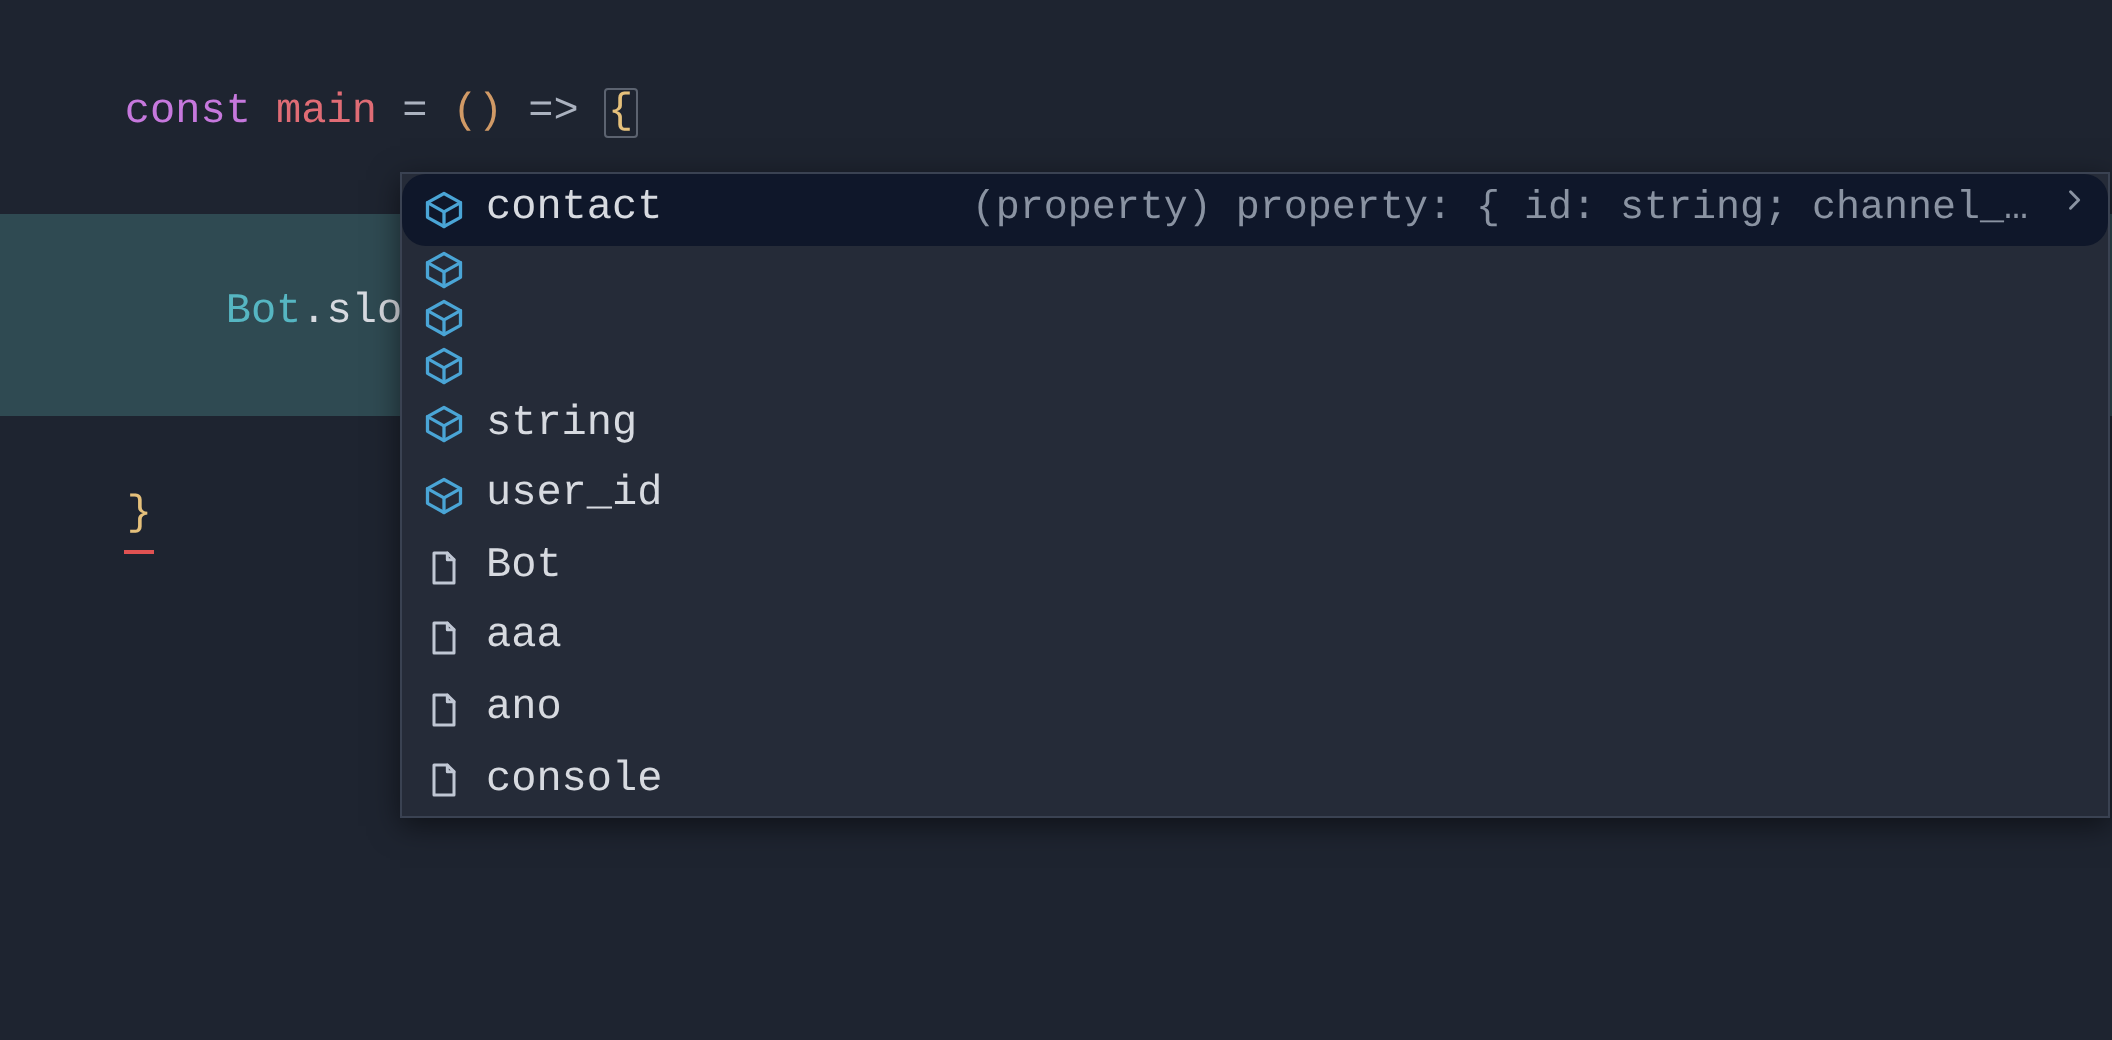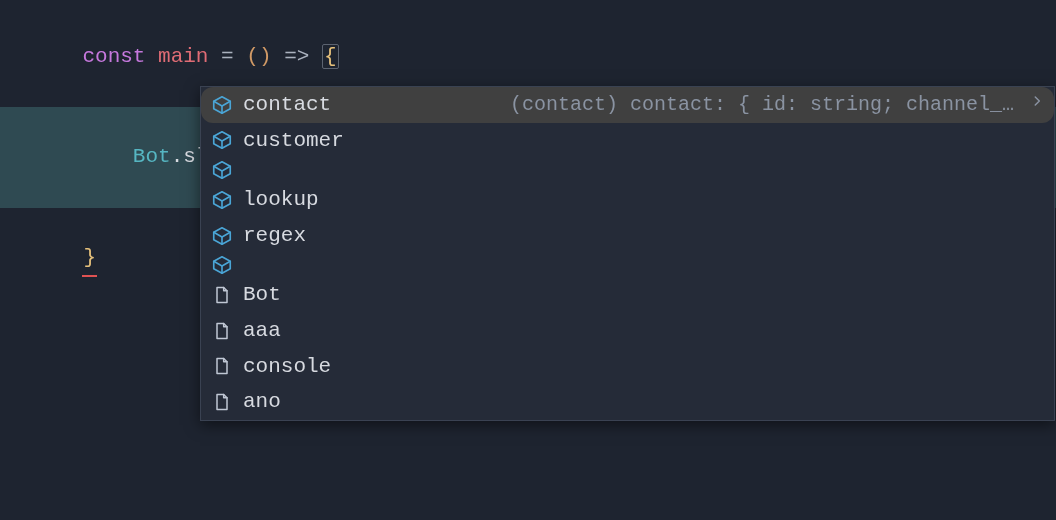--- a/index.html
+++ b/index.html
@@ -11,21 +11,21 @@
     font-family: "SFMono-Regular", Consolas, "Liberation Mono", Menlo, monospace;
     font-size: 21px;
     line-height: 1.6;
     color: #d7dae0;
   }
   .editor {
     position: relative;
     padding: 6px 0 0 0;
   }
   .code-line {
-    padding: 0 32px;
+    padding: 0 12px;
     white-space: pre;
     position: relative;
   }
   .code-line.highlighted {
     background: #2f4a52;
   }
   .tok-keyword { color: #c678dd; }
   .tok-ident { color: #e06c75; }
   .tok-op { color: #abb2bf; }
   .tok-paren { color: #d19a66; }
@@ -60,21 +60,21 @@
     font-size: 21px;
   }
   .completion-row {
     display: flex;
     align-items: center;
     padding: 1px 10px;
     gap: 10px;
     cursor: pointer;
   }
   .completion-row.selected {
-    background: #404040;
+    background: #0f172a;
     border-radius: 12px;
   }
   .completion-label {
     color: #d7dae0;
     flex: 0 0 auto;
   }
   .completion-detail {
     margin-left: auto;
     color: #8a93a2;
     font-size: 20px;
@@ -117,72 +117,71 @@
   <div class="completion" id="completion">
       <div class="completion-row selected">
         <span class="ico">
           <svg width="22" height="22" viewBox="0 0 24 24" fill="none" stroke="#4aa5d6" stroke-width="1.8" stroke-linejoin="round" stroke-linecap="round">
             <polygon points="12,3 21,8 21,16 12,21 3,16 3,8"></polygon>
             <polyline points="3,8 12,13 21,8"></polyline>
             <line x1="12" y1="13" x2="12" y2="21"></line>
           </svg>
         </span>
         <span class="completion-label">contact</span>
-        <span class="completion-detail">(contact) contact: { id: string; channel_…</span>
+        <span class="completion-detail">(property) property: { id: string; channel_…</span>
         <span class="chevron"><svg width="14" height="18" viewBox="0 0 24 24" fill="none" stroke="#8a93a2" stroke-width="2.5" stroke-linecap="round" stroke-linejoin="round">
             <polyline points="9,5 16,12 9,19"></polyline>
           </svg></span>
       </div>
       <div class="completion-row">
         <span class="ico">
           <svg width="22" height="22" viewBox="0 0 24 24" fill="none" stroke="#4aa5d6" stroke-width="1.8" stroke-linejoin="round" stroke-linecap="round">
             <polygon points="12,3 21,8 21,16 12,21 3,16 3,8"></polygon>
             <polyline points="3,8 12,13 21,8"></polyline>
             <line x1="12" y1="13" x2="12" y2="21"></line>
           </svg>
         </span>
-        <span class="completion-label">customer</span>
-      </div>
-      <div class="completion-row">
-        <span class="ico">
-          <svg width="22" height="22" viewBox="0 0 24 24" fill="none" stroke="#4aa5d6" stroke-width="1.8" stroke-linejoin="round" stroke-linecap="round">
-            <polygon points="12,3 21,8 21,16 12,21 3,16 3,8"></polygon>
-            <polyline points="3,8 12,13 21,8"></polyline>
-            <line x1="12" y1="13" x2="12" y2="21"></line>
-          </svg>
-        </span>
-      </div>
-      <div class="completion-row">
-        <span class="ico">
-          <svg width="22" height="22" viewBox="0 0 24 24" fill="none" stroke="#4aa5d6" stroke-width="1.8" stroke-linejoin="round" stroke-linecap="round">
-            <polygon points="12,3 21,8 21,16 12,21 3,16 3,8"></polygon>
-            <polyline points="3,8 12,13 21,8"></polyline>
-            <line x1="12" y1="13" x2="12" y2="21"></line>
-          </svg>
-        </span>
-        <span class="completion-label">lookup</span>
-      </div>
-      <div class="completion-row">
-        <span class="ico">
-          <svg width="22" height="22" viewBox="0 0 24 24" fill="none" stroke="#4aa5d6" stroke-width="1.8" stroke-linejoin="round" stroke-linecap="round">
-            <polygon points="12,3 21,8 21,16 12,21 3,16 3,8"></polygon>
-            <polyline points="3,8 12,13 21,8"></polyline>
-            <line x1="12" y1="13" x2="12" y2="21"></line>
-          </svg>
-        </span>
-        <span class="completion-label">regex</span>
-      </div>
-      <div class="completion-row">
-        <span class="ico">
-          <svg width="22" height="22" viewBox="0 0 24 24" fill="none" stroke="#4aa5d6" stroke-width="1.8" stroke-linejoin="round" stroke-linecap="round">
-            <polygon points="12,3 21,8 21,16 12,21 3,16 3,8"></polygon>
-            <polyline points="3,8 12,13 21,8"></polyline>
-            <line x1="12" y1="13" x2="12" y2="21"></line>
-          </svg>
-        </span>
+      </div>
+      <div class="completion-row">
+        <span class="ico">
+          <svg width="22" height="22" viewBox="0 0 24 24" fill="none" stroke="#4aa5d6" stroke-width="1.8" stroke-linejoin="round" stroke-linecap="round">
+            <polygon points="12,3 21,8 21,16 12,21 3,16 3,8"></polygon>
+            <polyline points="3,8 12,13 21,8"></polyline>
+            <line x1="12" y1="13" x2="12" y2="21"></line>
+          </svg>
+        </span>
+      </div>
+      <div class="completion-row">
+        <span class="ico">
+          <svg width="22" height="22" viewBox="0 0 24 24" fill="none" stroke="#4aa5d6" stroke-width="1.8" stroke-linejoin="round" stroke-linecap="round">
+            <polygon points="12,3 21,8 21,16 12,21 3,16 3,8"></polygon>
+            <polyline points="3,8 12,13 21,8"></polyline>
+            <line x1="12" y1="13" x2="12" y2="21"></line>
+          </svg>
+        </span>
+      </div>
+      <div class="completion-row">
+        <span class="ico">
+          <svg width="22" height="22" viewBox="0 0 24 24" fill="none" stroke="#4aa5d6" stroke-width="1.8" stroke-linejoin="round" stroke-linecap="round">
+            <polygon points="12,3 21,8 21,16 12,21 3,16 3,8"></polygon>
+            <polyline points="3,8 12,13 21,8"></polyline>
+            <line x1="12" y1="13" x2="12" y2="21"></line>
+          </svg>
+        </span>
+        <span class="completion-label">string</span>
+      </div>
+      <div class="completion-row">
+        <span class="ico">
+          <svg width="22" height="22" viewBox="0 0 24 24" fill="none" stroke="#4aa5d6" stroke-width="1.8" stroke-linejoin="round" stroke-linecap="round">
+            <polygon points="12,3 21,8 21,16 12,21 3,16 3,8"></polygon>
+            <polyline points="3,8 12,13 21,8"></polyline>
+            <line x1="12" y1="13" x2="12" y2="21"></line>
+          </svg>
+        </span>
+        <span class="completion-label">user_id</span>
       </div>
       <div class="completion-row">
         <span class="ico">
           <svg width="20" height="22" viewBox="0 0 24 24" fill="none" stroke="#c0c7d4" stroke-width="1.8" stroke-linejoin="round" stroke-linecap="round">
             <path d="M6 3h8l4 4v14H6z"></path>
             <polyline points="14,3 14,7 18,7"></polyline>
           </svg>
         </span>
         <span class="completion-label">Bot</span>
       </div>
@@ -195,26 +194,26 @@
         </span>
         <span class="completion-label">aaa</span>
       </div>
       <div class="completion-row">
         <span class="ico">
           <svg width="20" height="22" viewBox="0 0 24 24" fill="none" stroke="#c0c7d4" stroke-width="1.8" stroke-linejoin="round" stroke-linecap="round">
             <path d="M6 3h8l4 4v14H6z"></path>
             <polyline points="14,3 14,7 18,7"></polyline>
           </svg>
         </span>
+        <span class="completion-label">ano</span>
+      </div>
+      <div class="completion-row">
+        <span class="ico">
+          <svg width="20" height="22" viewBox="0 0 24 24" fill="none" stroke="#c0c7d4" stroke-width="1.8" stroke-linejoin="round" stroke-linecap="round">
+            <path d="M6 3h8l4 4v14H6z"></path>
+            <polyline points="14,3 14,7 18,7"></polyline>
+          </svg>
+        </span>
         <span class="completion-label">console</span>
       </div>
-      <div class="completion-row">
-        <span class="ico">
-          <svg width="20" height="22" viewBox="0 0 24 24" fill="none" stroke="#c0c7d4" stroke-width="1.8" stroke-linejoin="round" stroke-linecap="round">
-            <path d="M6 3h8l4 4v14H6z"></path>
-            <polyline points="14,3 14,7 18,7"></polyline>
-          </svg>
-        </span>
-        <span class="completion-label">ano</span>
-      </div>
     </div>
 
 </div>
 
 </body></html>

